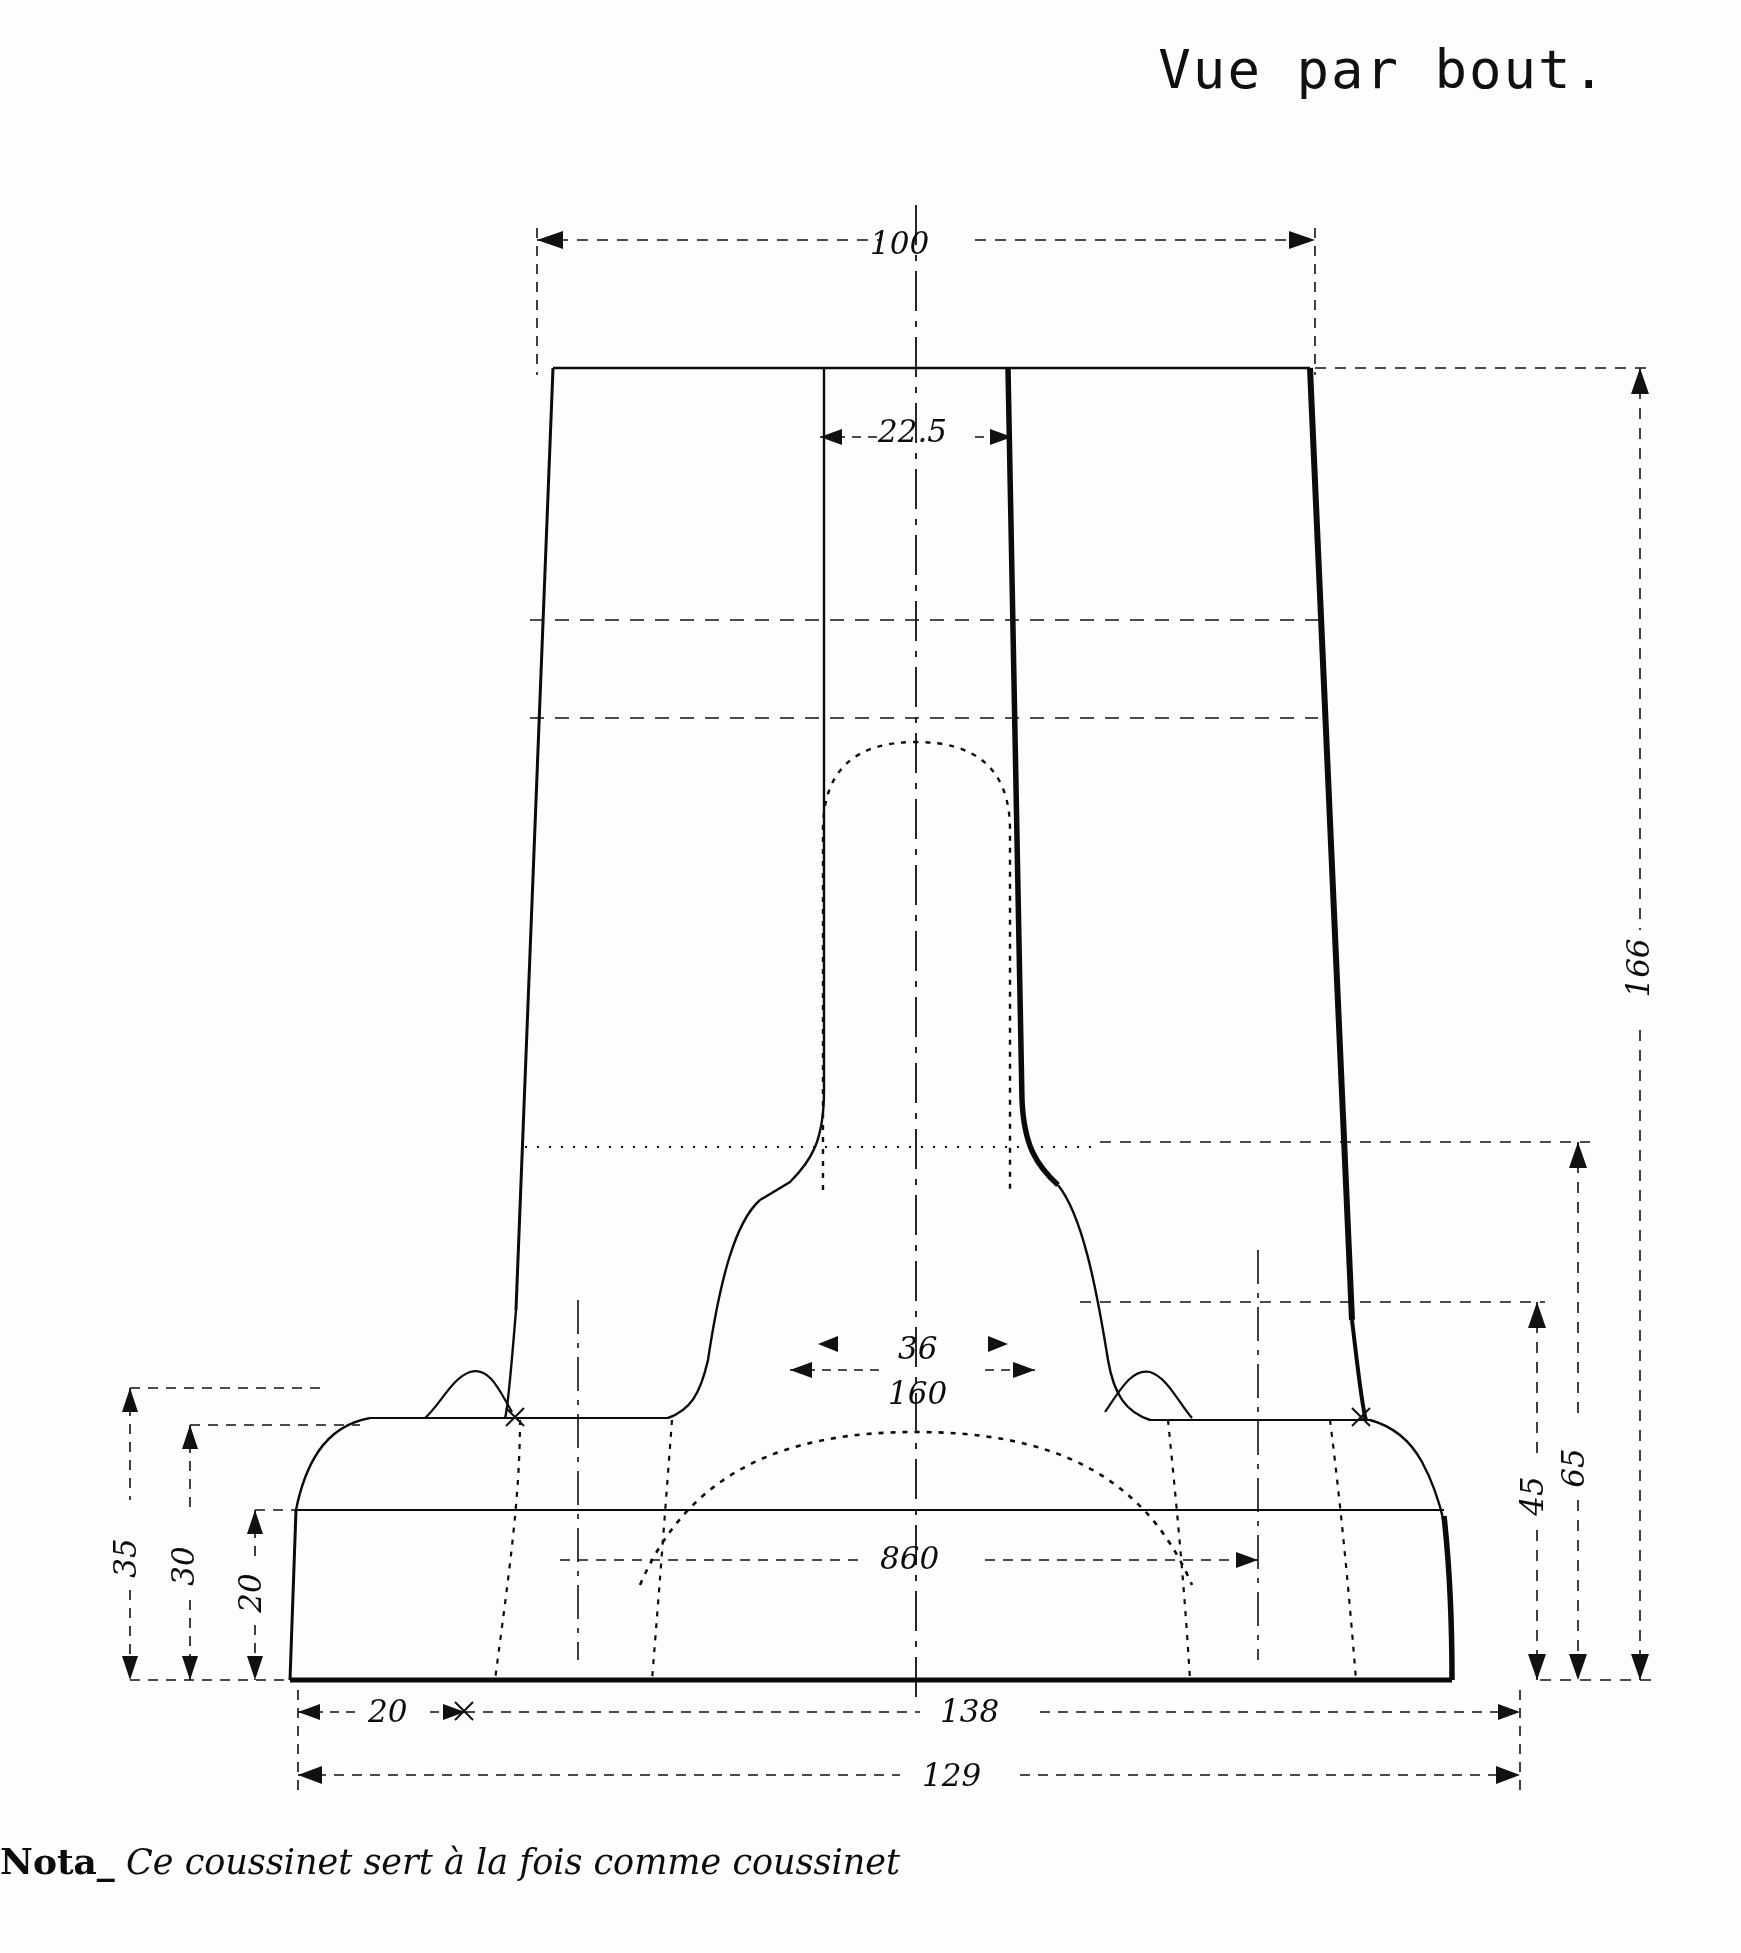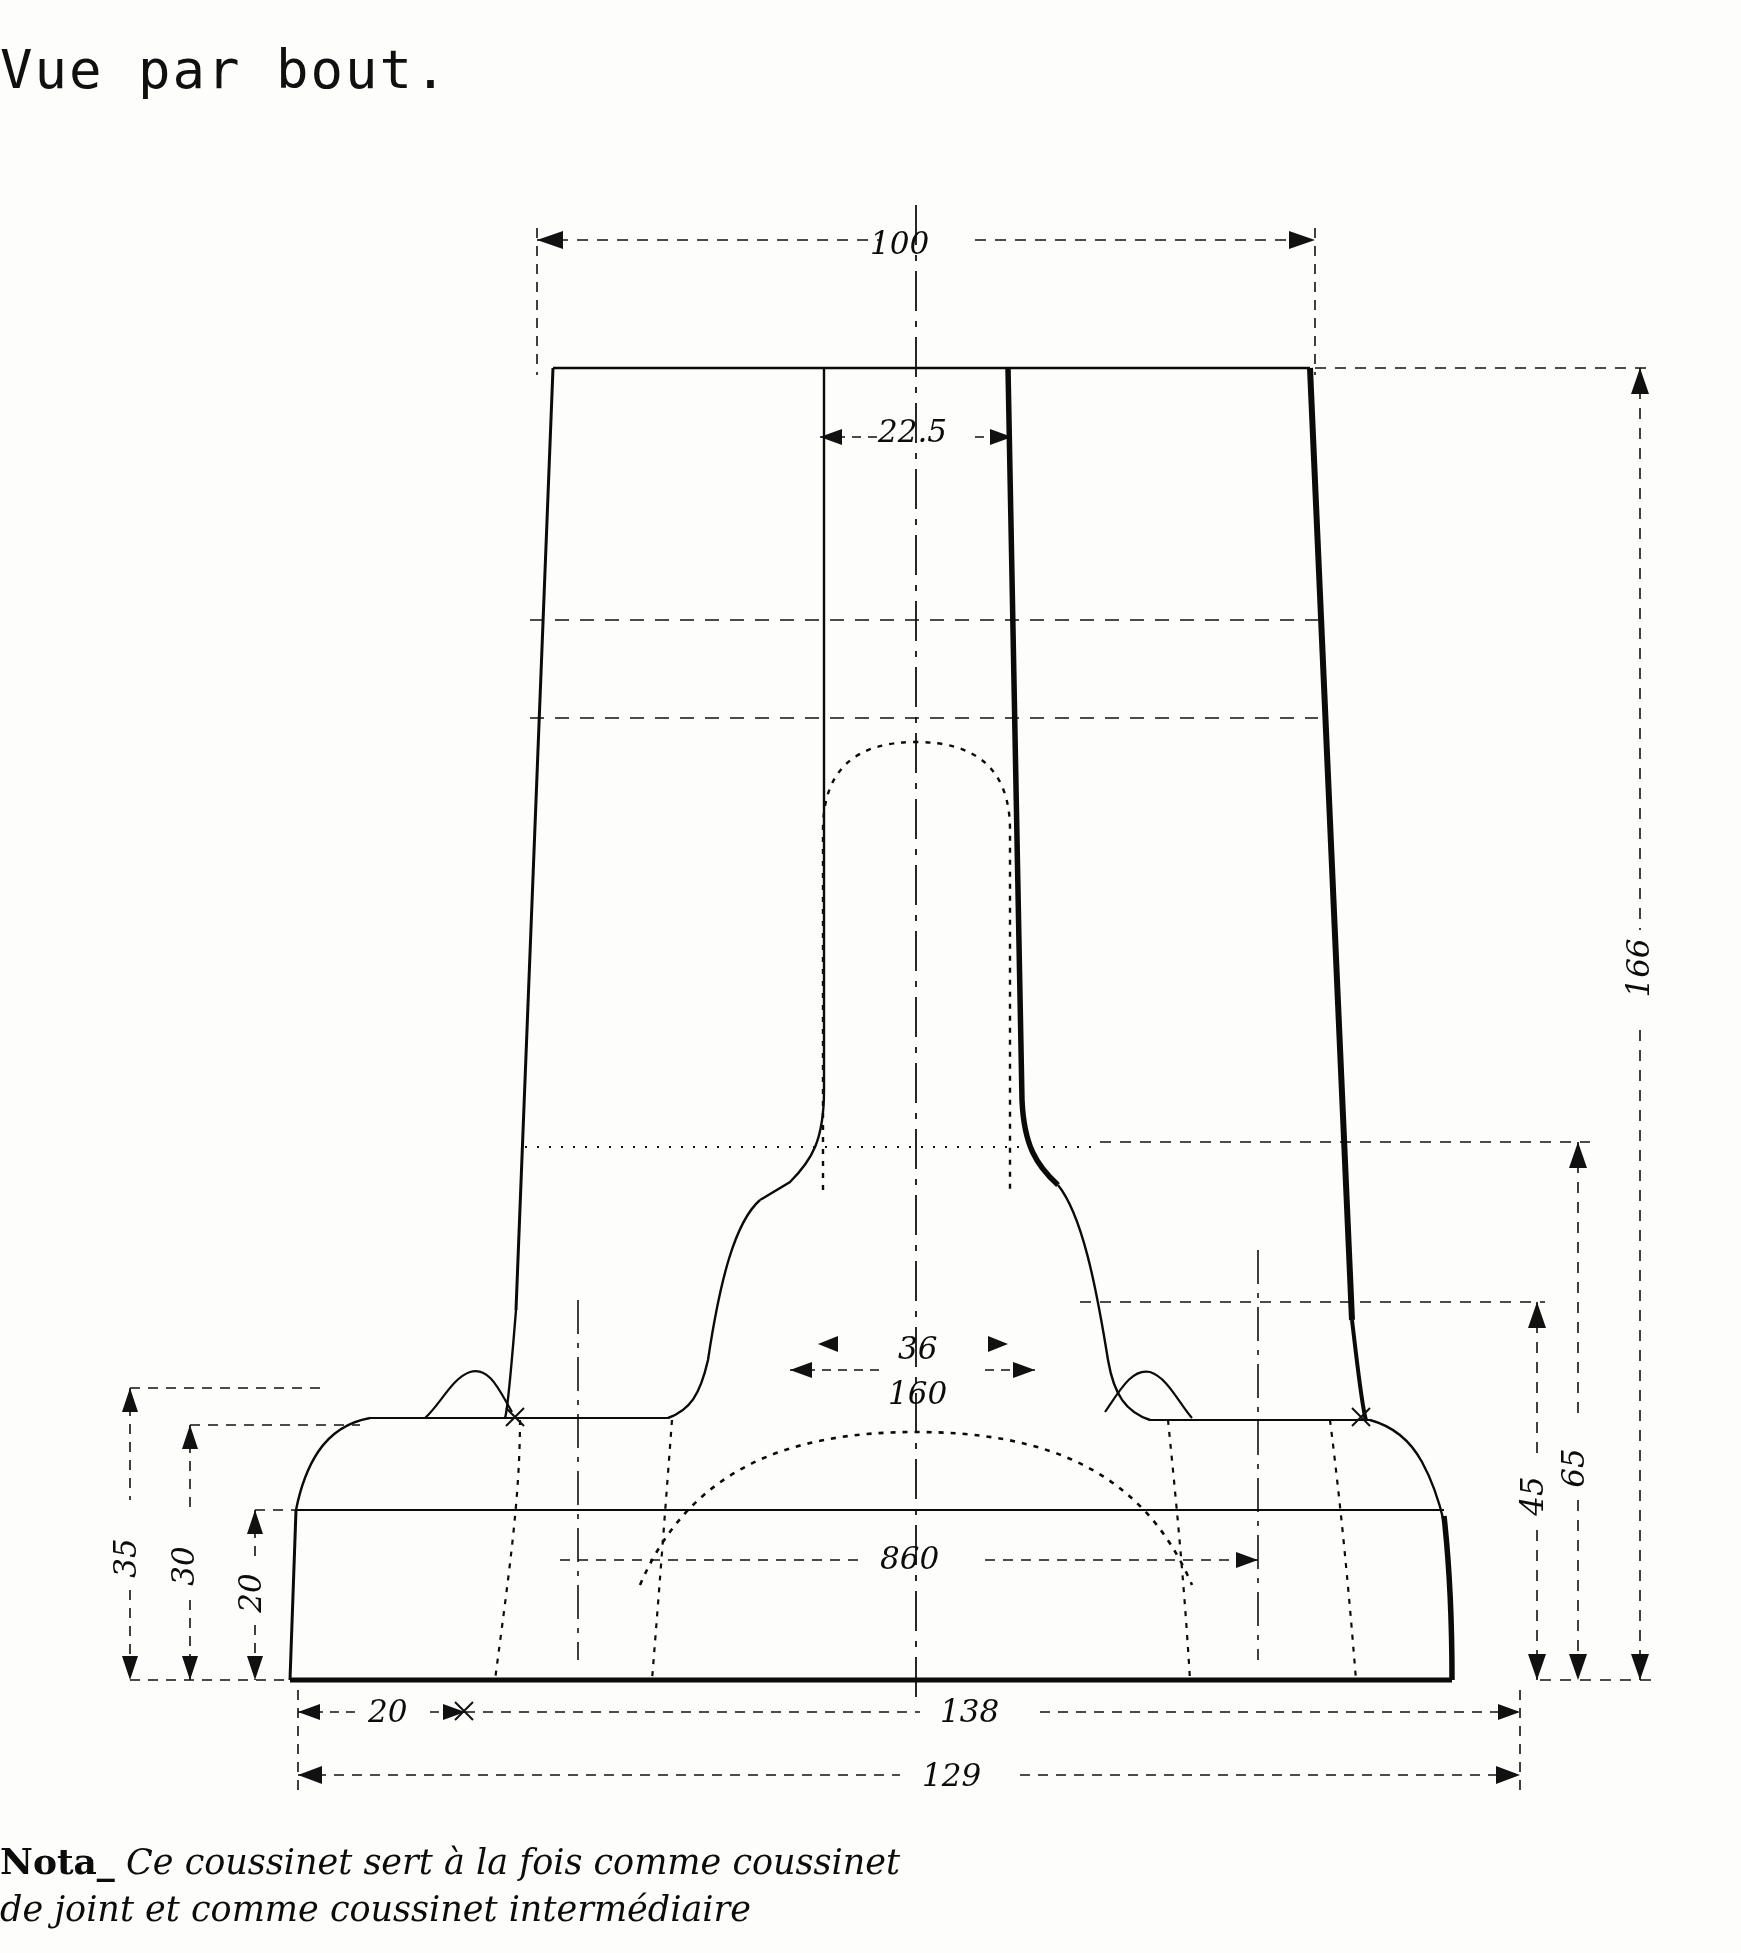--- a/index.html
+++ b/index.html
@@ -14,21 +14,21 @@
     background: #fdfdfb;
     overflow: hidden;
     font-family: "DejaVu Serif", serif;
     color: #111;
   }
   #title {
     position: absolute;
     top: 38px;
     left: 0;
     width: 1607px;
-    text-align: left;
+    text-align: right;
     font-family: "DejaVu Sans Mono", monospace;
     font-size: 54px;
     letter-spacing: 2px;
     color: #101010;
   }
   #drawing {
     position: absolute;
     top: 0;
     left: 0;
   }
@@ -223,16 +223,15 @@
   <div class="dimtext vert" style="left:105px; top:1540px;">35</div>
   <div class="dimtext vert" style="left:163px; top:1548px;">30</div>
   <div class="dimtext vert" style="left:230px; top:1575px;">20</div>
   <div class="dimtext" style="left:368px; top:1693px;">20</div>
   <div class="dimtext" style="left:940px; top:1693px;">138</div>
   <div class="dimtext" style="left:922px; top:1757px;">129</div>
 
   <div id="nota">
     <span class="lead">Nota_</span>
     <span class="body">Ce coussinet sert à la fois comme coussinet</span><br>
-    <span class="body">de joint et comme coussinet intermédiaire</span>
   </div>
 
 </div>
 
 </body></html>

